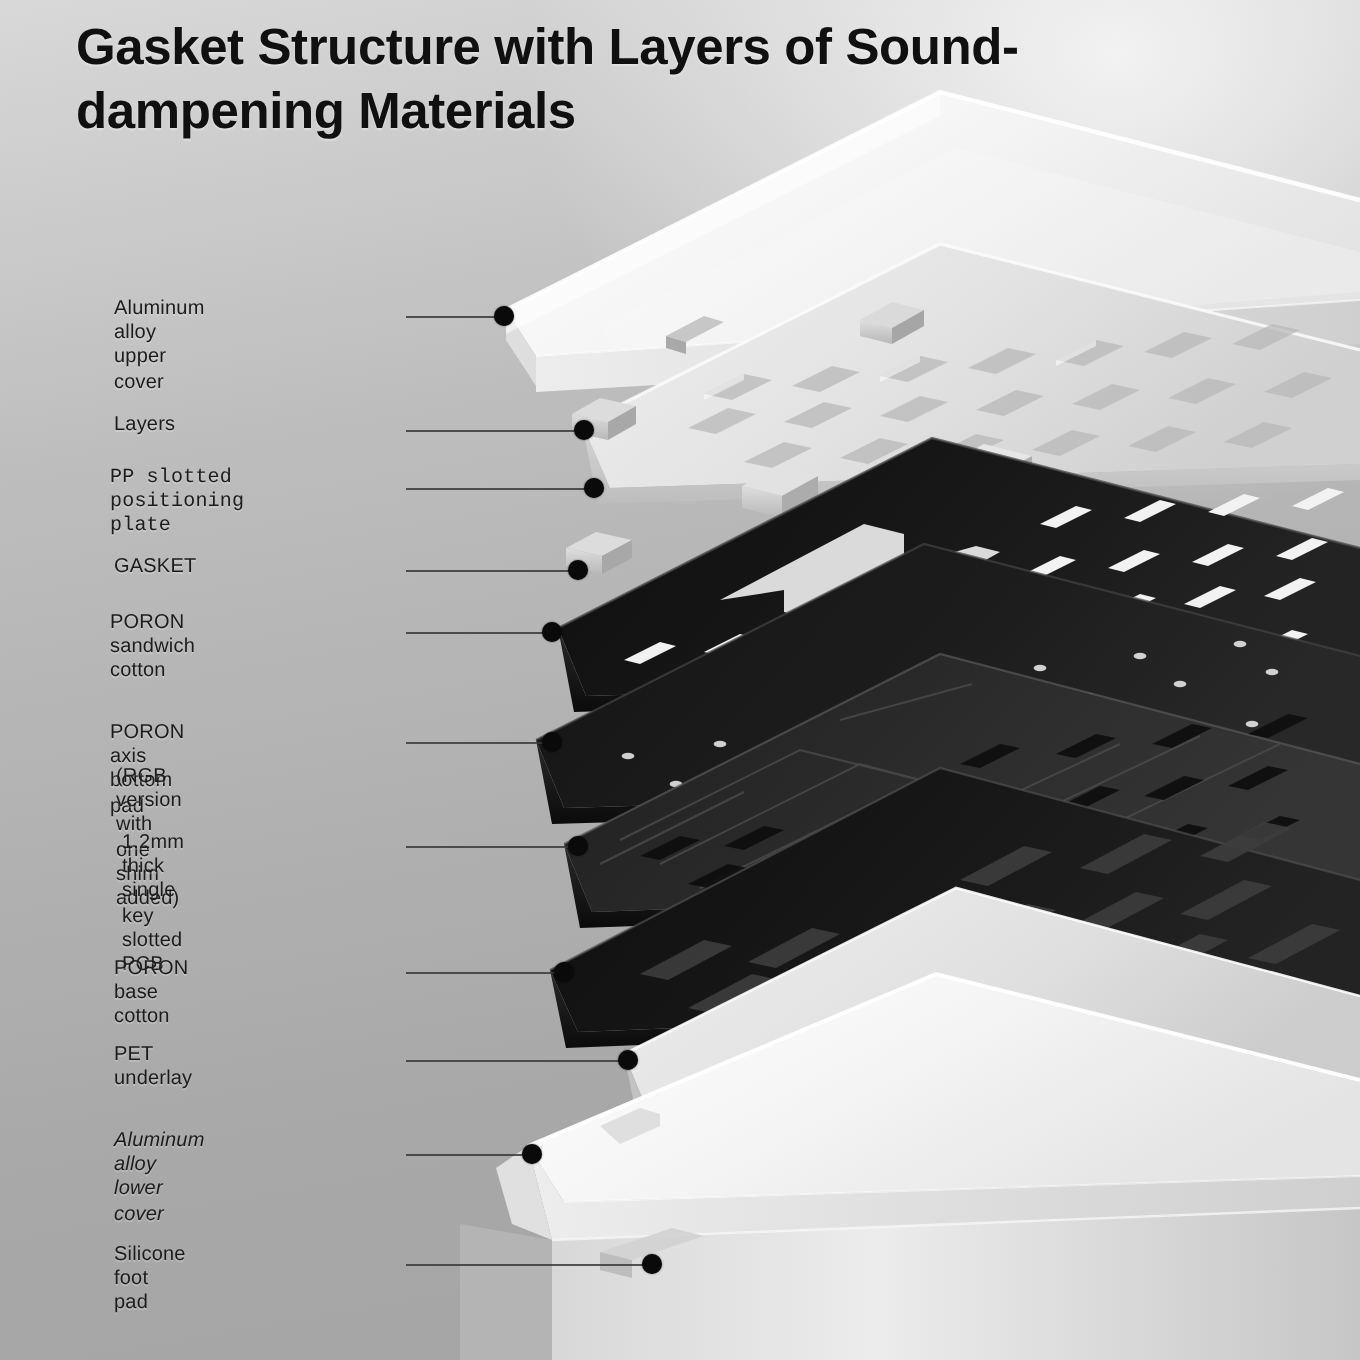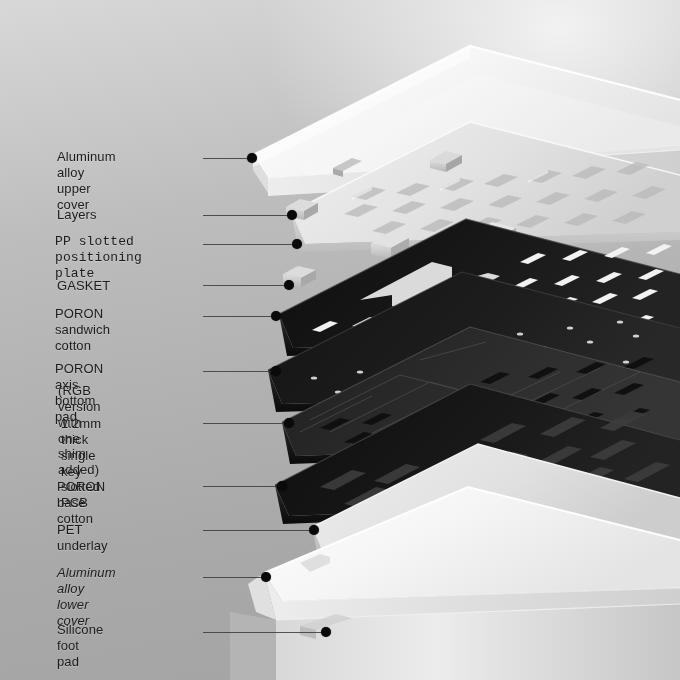--- a/index.html
+++ b/index.html
@@ -39,21 +39,21 @@
     left: 0; top: 0;
     width: 680px; height: 680px;
     z-index: 10;
   }
   #stage svg { display: block; }
 
   
   .callout { position: absolute; z-index: 55; }
   .callout .ctext {
     position: absolute;
-    font-size: 13px;
+    font-size: 10px;
     line-height: 1.22;
     color: #1c1c1c;
     white-space: pre-line;
     letter-spacing: 0.1px;
     text-shadow: 0 1px 0 rgba(255,255,255,0.22);
   }
   .callout .cline {
     position: absolute;
     height: 1px;
     background: #3a3a3a;
@@ -65,20 +65,21 @@
     border-radius: 50%;
     background: #0a0a0a;
     box-shadow: 0 0 1px rgba(0,0,0,0.6);
   }
 </style>
 </head>
 <body>
 
 <div id="page">
 
+  <div id="title">Gasket Structure with Layers of Sound-dampening Materials</div>
 
   <div id="stage">
     <svg width="680" height="680" viewBox="0 0 680 680" xmlns="http://www.w3.org/2000/svg">
       <defs>
 
         <linearGradient id="gAlTop" x1="0" y1="0" x2="1" y2="0.5">
           <stop offset="0%" stop-color="#fdfdfd"></stop>
           <stop offset="45%" stop-color="#f6f6f6"></stop>
           <stop offset="100%" stop-color="#e4e4e4"></stop>
         </linearGradient>

